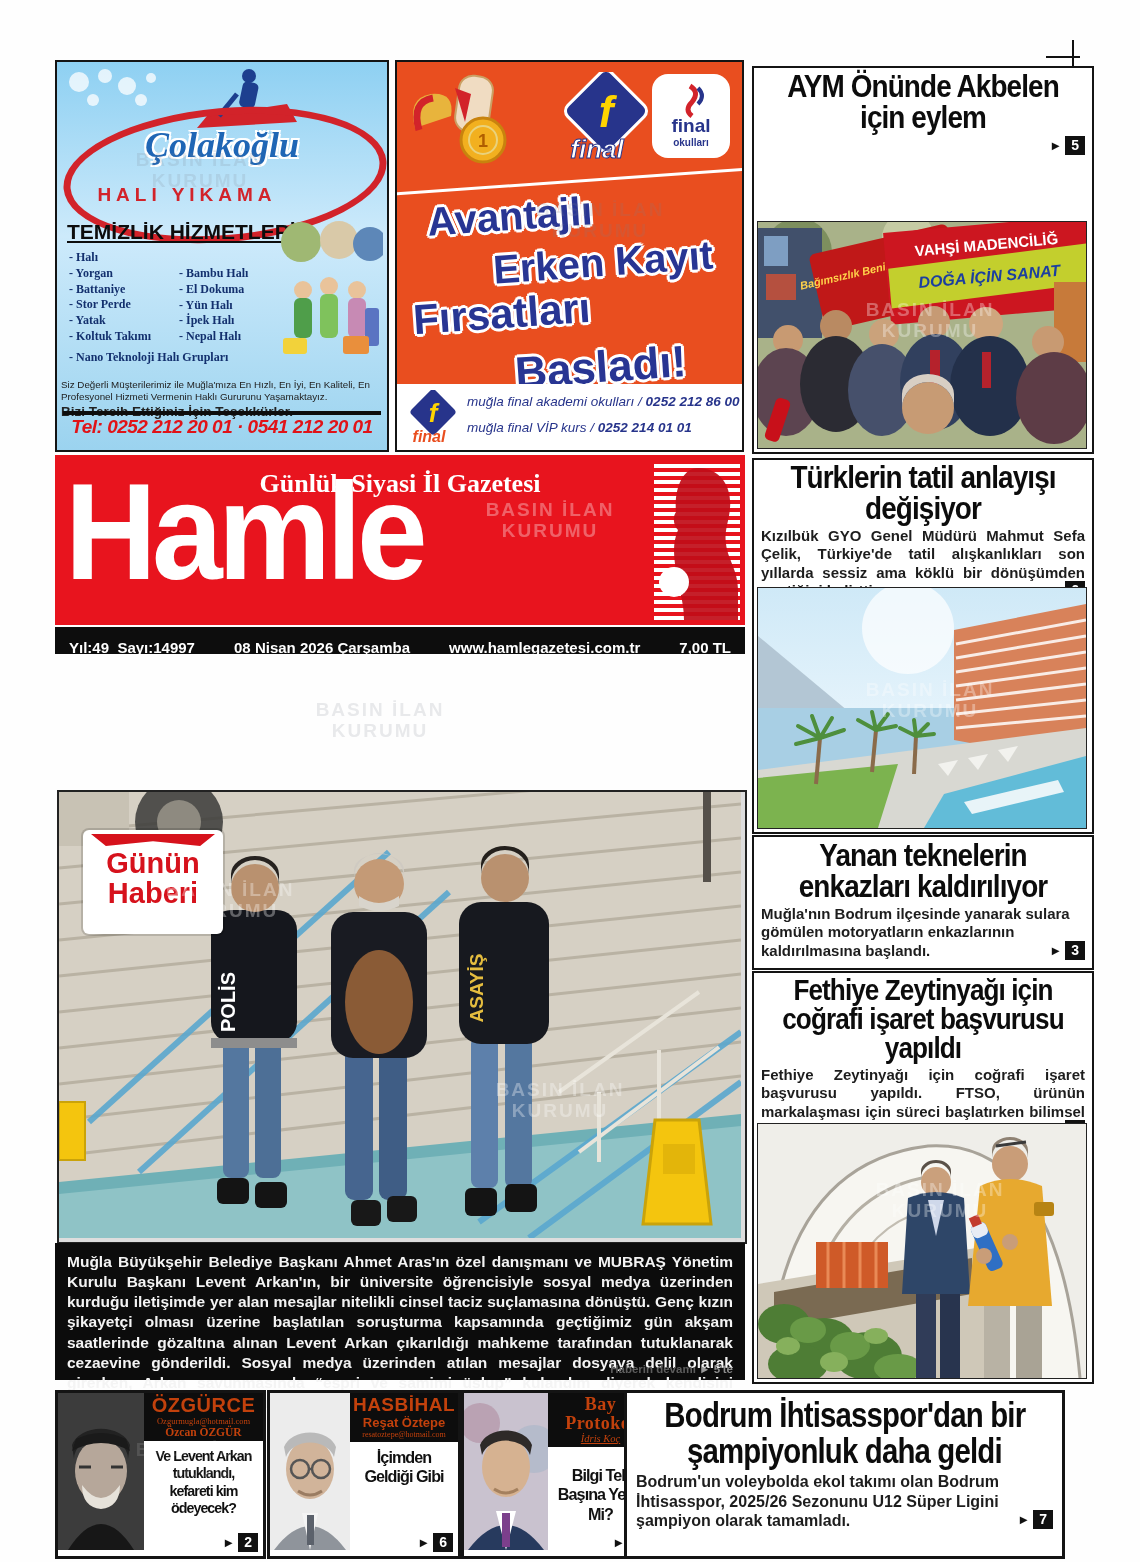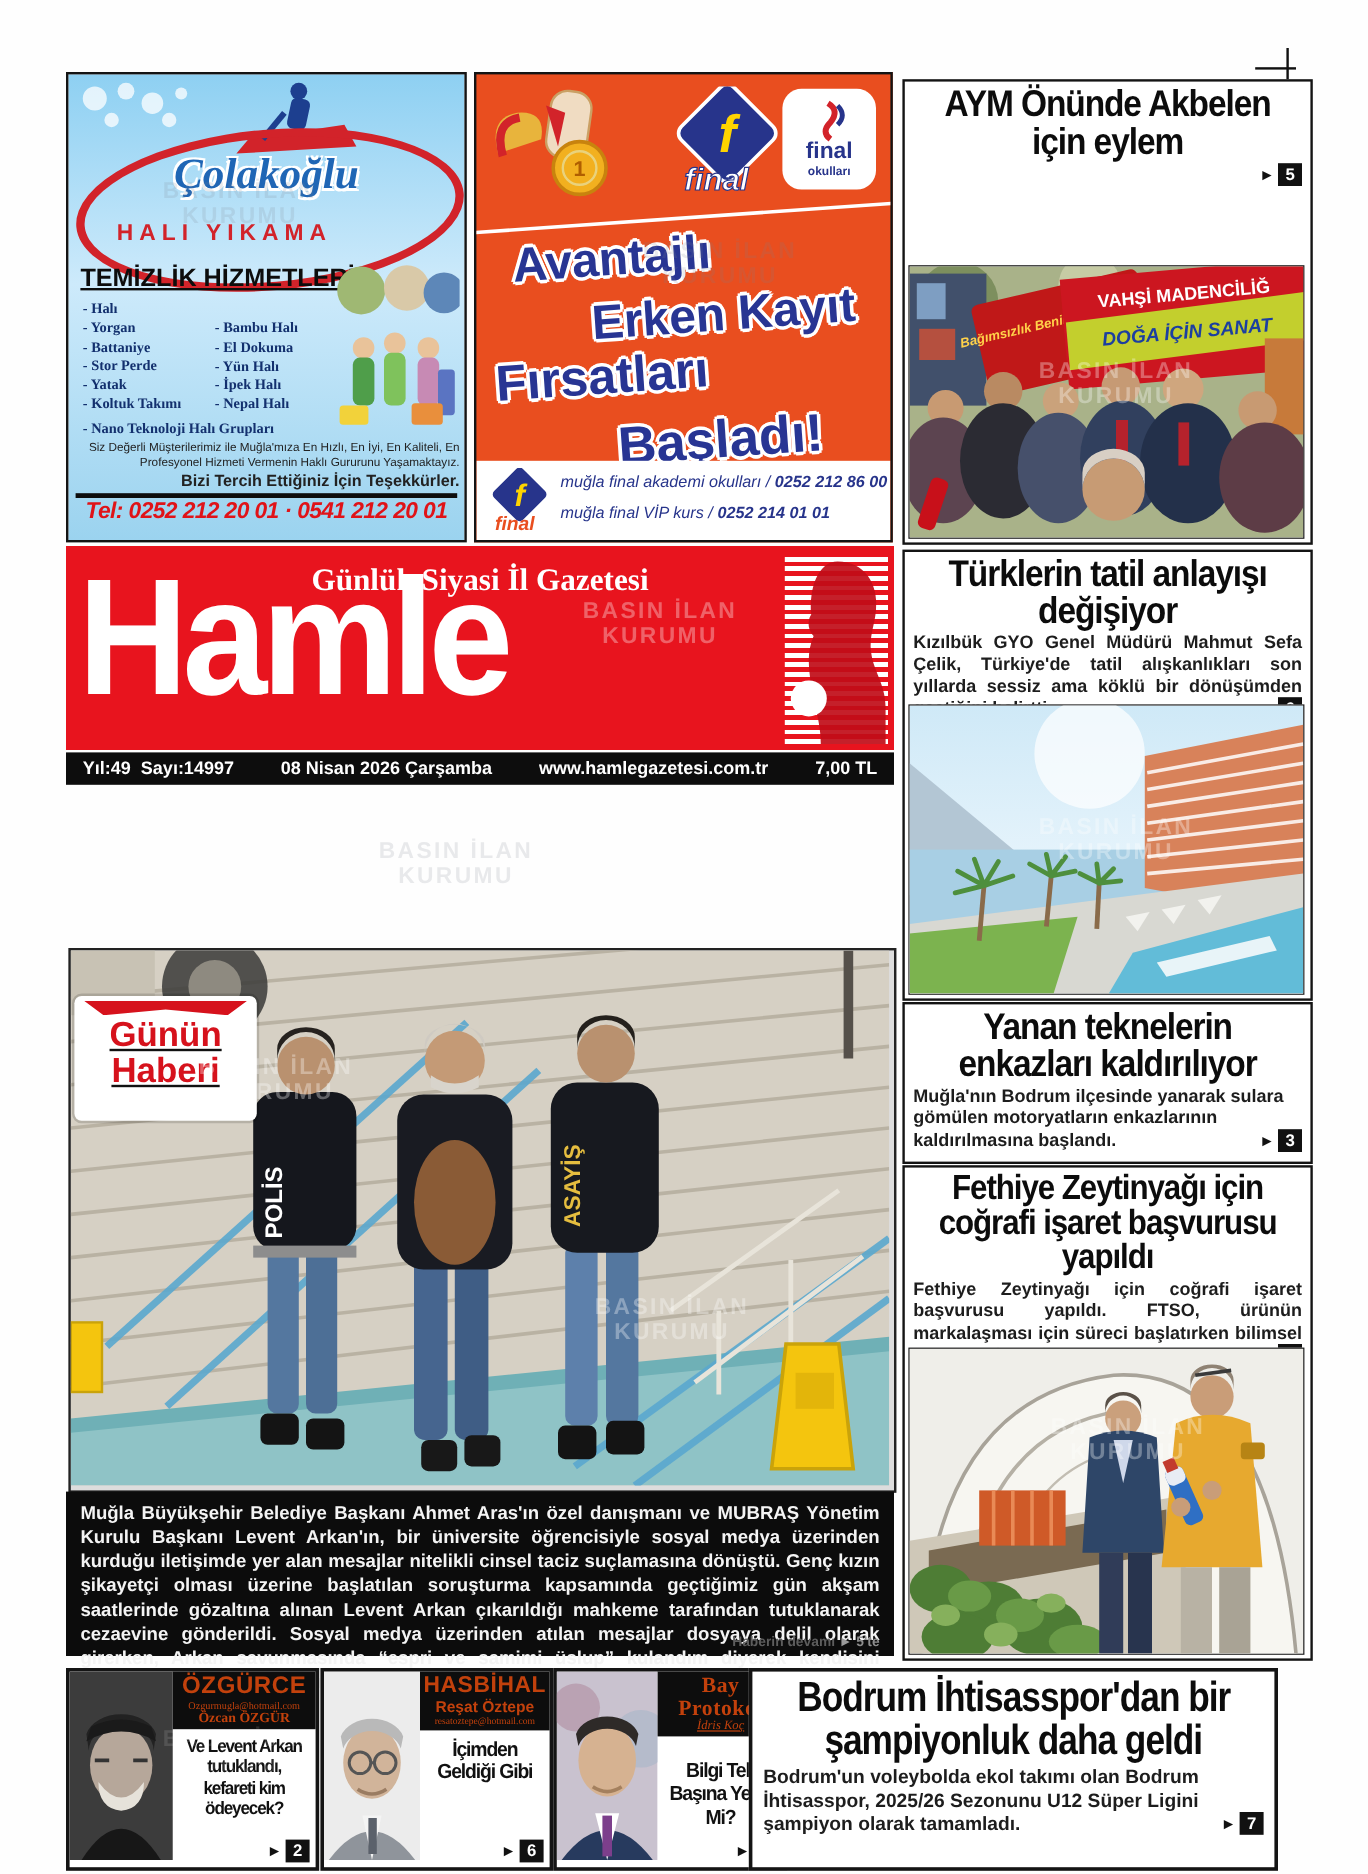--- a/index.html
+++ b/index.html
@@ -20,22 +20,22 @@
   .photo-frame{border:1px solid #222;background:#ddd;}
   
   .wm{position:absolute;text-align:center;font-weight:bold;letter-spacing:2px;line-height:1.1;
       font-size:19px;pointer-events:none;z-index:30;}
   .wm.light{color:rgba(255,255,255,.33);}
   .wm.dark{color:rgba(125,132,142,.17);}
   
   .masthead{background:#e8141e;}
   .stripes{background:repeating-linear-gradient(180deg,#e8141e 0 4px,#ffffff 4px 8px);}
   
-  .infobar{background:#0d0d0d;color:#fff;display:flex;align-items:center;
-           justify-content:space-between;font-weight:bold;font-size:15px;padding:0 14px;}
+  .infobar{background:#0d0d0d;color:#fff;display:flex;
+           justify-content:space-between;font-weight:bold;font-size:15px;padding:12px 14px;}
   
   .leadbox{background:#0c0c0c;color:#f4f4f4;font-weight:bold;font-size:15.5px;
            line-height:1.3;text-align:justify;padding:9px 12px;}
   .continued{position:absolute;right:12px;bottom:3px;font-size:11.5px;color:#5d5d5d;font-weight:bold;}
   
   .colbox{position:absolute;border:3px solid #141414;background:#fff;display:flex;}
   .colright{flex:1;display:flex;flex-direction:column;}
   .colhead{background:#0d0d0d;color:#c2410c;text-align:center;padding:2px 2px 3px;}
   .colname{font-size:20px;font-weight:bold;letter-spacing:.5px;line-height:1.05;}
   .colmail{font-size:8.5px;font-family:"Liberation Serif",serif;}
@@ -43,22 +43,22 @@
   .coltitle{flex:1;text-align:center;font-weight:bold;font-size:15px;line-height:1.15;
             padding:6px 3px 2px;position:relative;}
   
   .ad-colak{background:linear-gradient(180deg,#8ed0f2 0%,#cdeafb 45%,#9bd3ef 100%);
             border:2px solid #141414;overflow:hidden;}
   .ad-final{background:#e94e1f;border:2px solid #141414;overflow:hidden;}
   .final-line{position:absolute;font-weight:bold;color:#283593;white-space:nowrap;
       text-shadow:-3px 0 #fff,3px 0 #fff,0 -3px #fff,0 3px #fff,-2px -2px #fff,2px 2px #fff,-2px 2px #fff,2px -2px #fff;
       transform:rotate(-4deg);}
   .serif{font-family:"Liberation Serif",serif;}
-  .gunun{position:absolute;left:3px;top:38px;width:152px;height:104px;background:#fff;
-         border-radius:6px;box-shadow:0 0 0 2px rgba(0,0,0,.15);z-index:5;text-align:center;text-decoration:underline;}
+  .gunun{position:absolute;left:24px;top:38px;width:140px;height:104px;background:#fff;
+         border-radius:6px;box-shadow:0 0 0 2px rgba(0,0,0,.15);z-index:5;text-align:center;}
   .gunun .rib{position:absolute;left:8px;right:8px;top:4px;height:12px;background:#d6121c;
               clip-path:polygon(0 0,100% 0,88% 100%,50% 60%,12% 100%);}
   .gunun .t{position:relative;color:#d6121c;font-weight:bold;font-size:29px;line-height:1.05;margin-top:18px;}
   .cropmark-v{width:2px;height:34px;background:#111;}
   .cropmark-h{width:34px;height:2px;background:#111;}
 </style>
 </head>
 <body>
 
 <div class="sheet">
@@ -117,21 +117,21 @@
         <rect x="21" y="78" width="18" height="40" rx="6" fill="#4f9e4a"></rect>
       <circle cx="56" cy="66" r="9" fill="#e9c39a"></circle>
         <rect x="47" y="74" width="18" height="44" rx="6" fill="#7fc25c"></rect>
       <circle cx="84" cy="70" r="9" fill="#e9c39a"></circle>
         <rect x="75" y="78" width="18" height="40" rx="6" fill="#c78ab4"></rect>
       <rect x="92" y="88" width="14" height="38" rx="3" fill="#5a74c2"></rect>
       <rect x="10" y="118" width="24" height="16" rx="3" fill="#f2d23a"></rect>
         <rect x="70" y="116" width="26" height="18" rx="3" fill="#e98f3c"></rect>
     </svg>
 
-    <div class="abs" style="left:4px;top:306px;width:322px;text-align:right;font-size:9.8px;color:#222;line-height:1.25;">
+    <div class="abs" style="left:4px;top:317px;width:322px;text-align:left;font-size:9.8px;color:#222;line-height:1.25;">
       <div>Siz Değerli Müşterilerimiz ile Muğla'mıza En Hızlı, En İyi, En Kaliteli, En</div>
       <div>Profesyonel Hizmeti Vermenin Haklı Gururunu Yaşamaktayız.</div>
       <div style="font-size:13.5px;font-weight:bold;margin-top:1px;">Bizi Tercih Ettiğiniz İçin Teşekkürler.</div>
     </div>
     <div class="abs" style="left:6px;top:349px;width:318px;height:4px;background:#0d0d0d;"></div>
     <div class="abs" style="left:0;top:354px;width:330px;text-align:center;font-size:19px;font-weight:bold;font-style:italic;color:#e01318;letter-spacing:-0.5px;">Tel: 0252 212 20 01 · 0541 212 20 01</div>
   </div>
 
   <div class="abs ad-final" style="left:395px;top:60px;width:345px;height:388px;">
 

